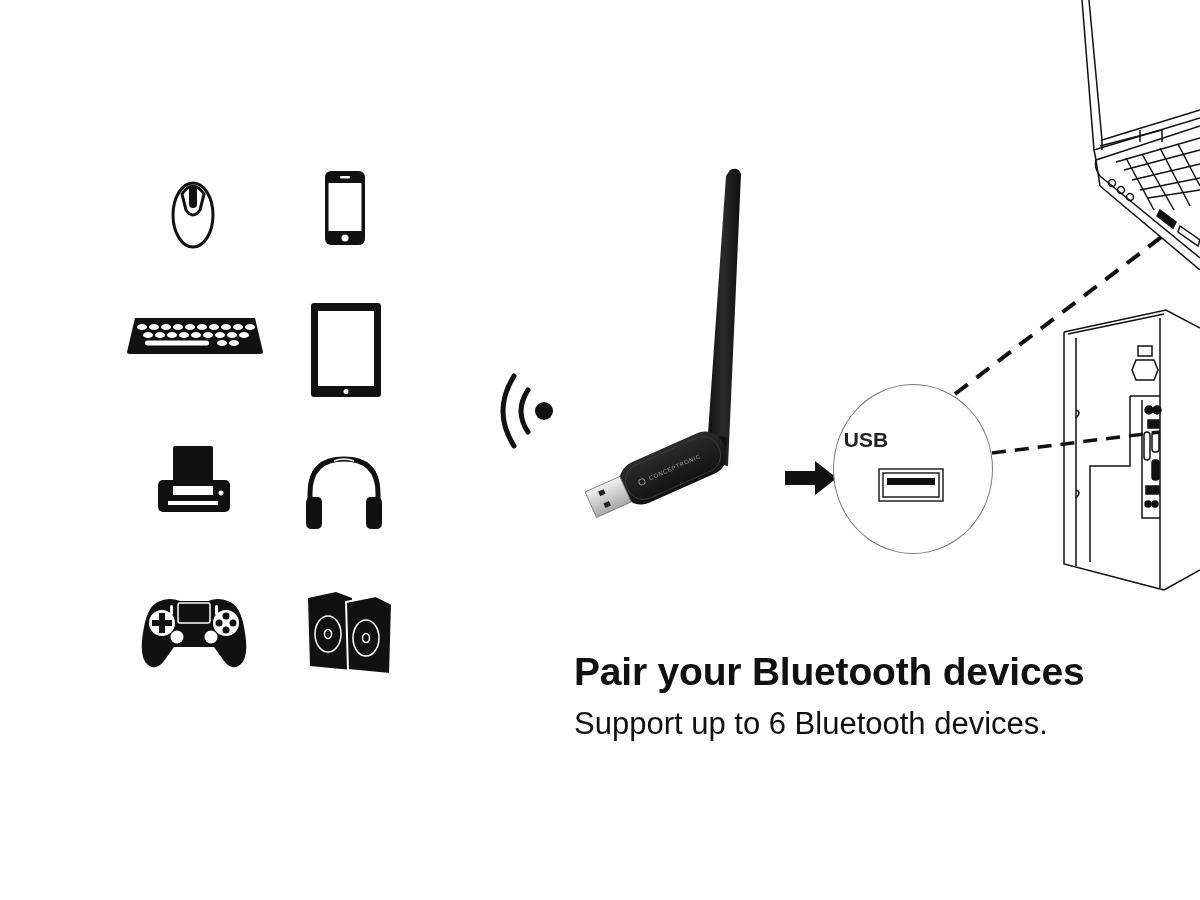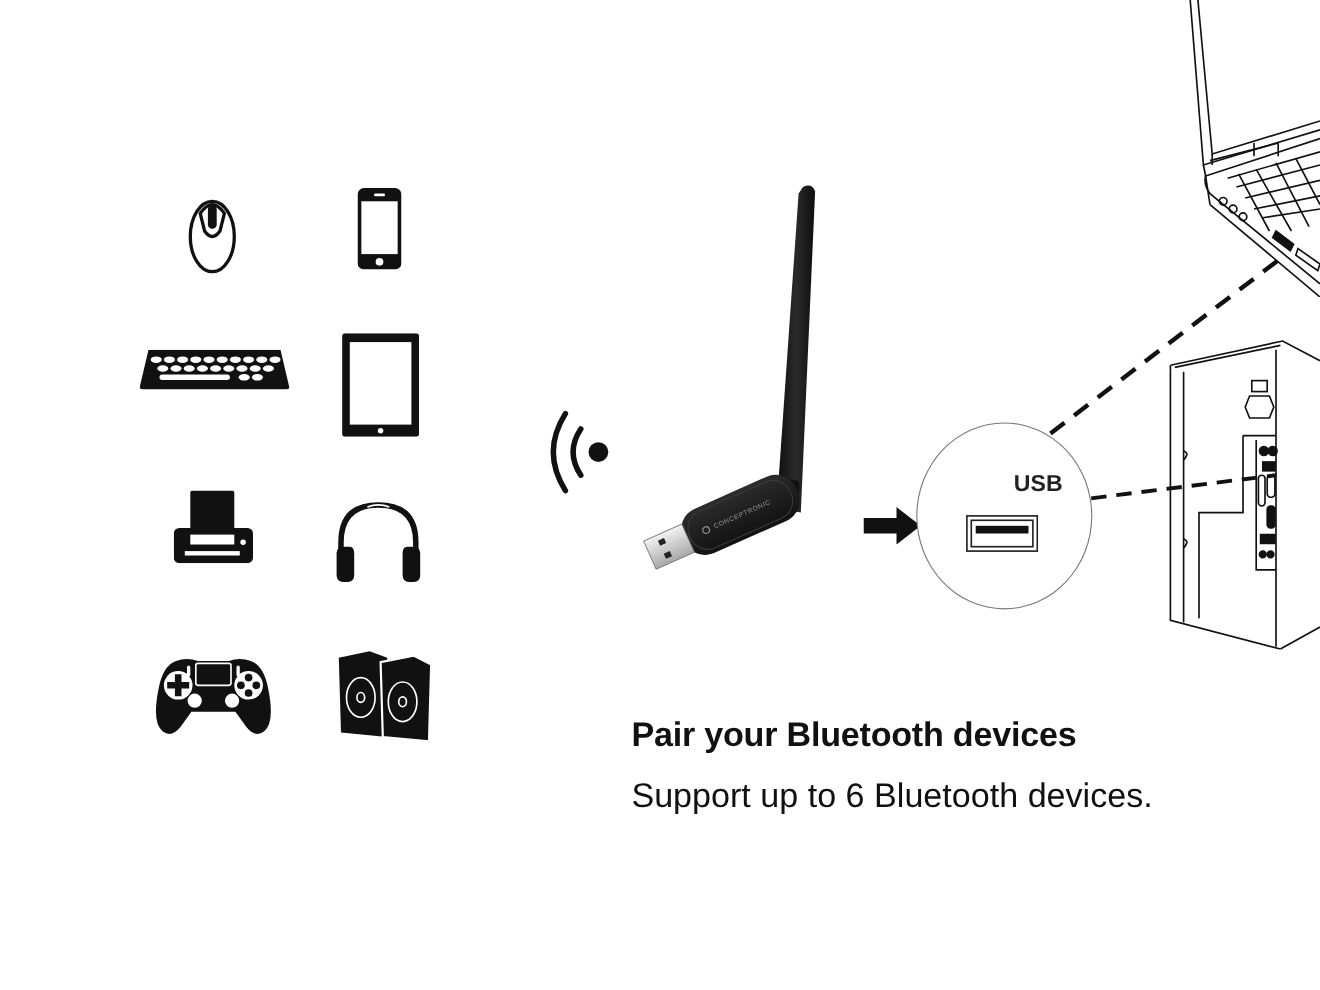--- a/index.html
+++ b/index.html
@@ -1,21 +1,21 @@
 <!DOCTYPE html>
 <html><head>
 <meta charset="utf-8">
 <style>
   html, body { margin: 0; padding: 0; background: #ffffff; }
   body { width: 1200px; height: 900px; position: relative; overflow: hidden; font-family: "Liberation Sans", sans-serif; }
   .abs { position: absolute; }
   svg { display: block; }
-  .headline { left: 574px; top: 650px; font-size: 31px; font-weight: bold; color: #111111; letter-spacing: -0.2px; white-space: nowrap; }
+  .headline { left: 574px; top: 650px; font-size: 39px; font-weight: bold; color: #111111; letter-spacing: -0.2px; white-space: nowrap; }
   .subline { left: 574px; top: 706px; font-size: 31px; font-weight: normal; color: #111111; white-space: nowrap; }
-  .usb-label { left: 850px; top: 428px; width: 116px; text-align: right; font-size: 21px; font-weight: bold; color: #222222; }
+  .usb-label { left: 808px; top: 428px; width: 116px; text-align: center; font-size: 21px; font-weight: bold; color: #222222; }
   .brand { font-family: "Liberation Sans", sans-serif; font-size: 6px; fill: #9a9a9a; letter-spacing: 0.6px; }
 </style>
 </head>
 <body>
 
 <div class="abs" style="left:0;top:0;width:460px;height:700px;">
 
   <div class="abs" style="left:170px;top:180px;">
     <svg width="46" height="70" viewBox="0 0 46 70">
       <ellipse cx="23" cy="35" rx="20" ry="32" fill="#fff" stroke="#111" stroke-width="3"></ellipse>

